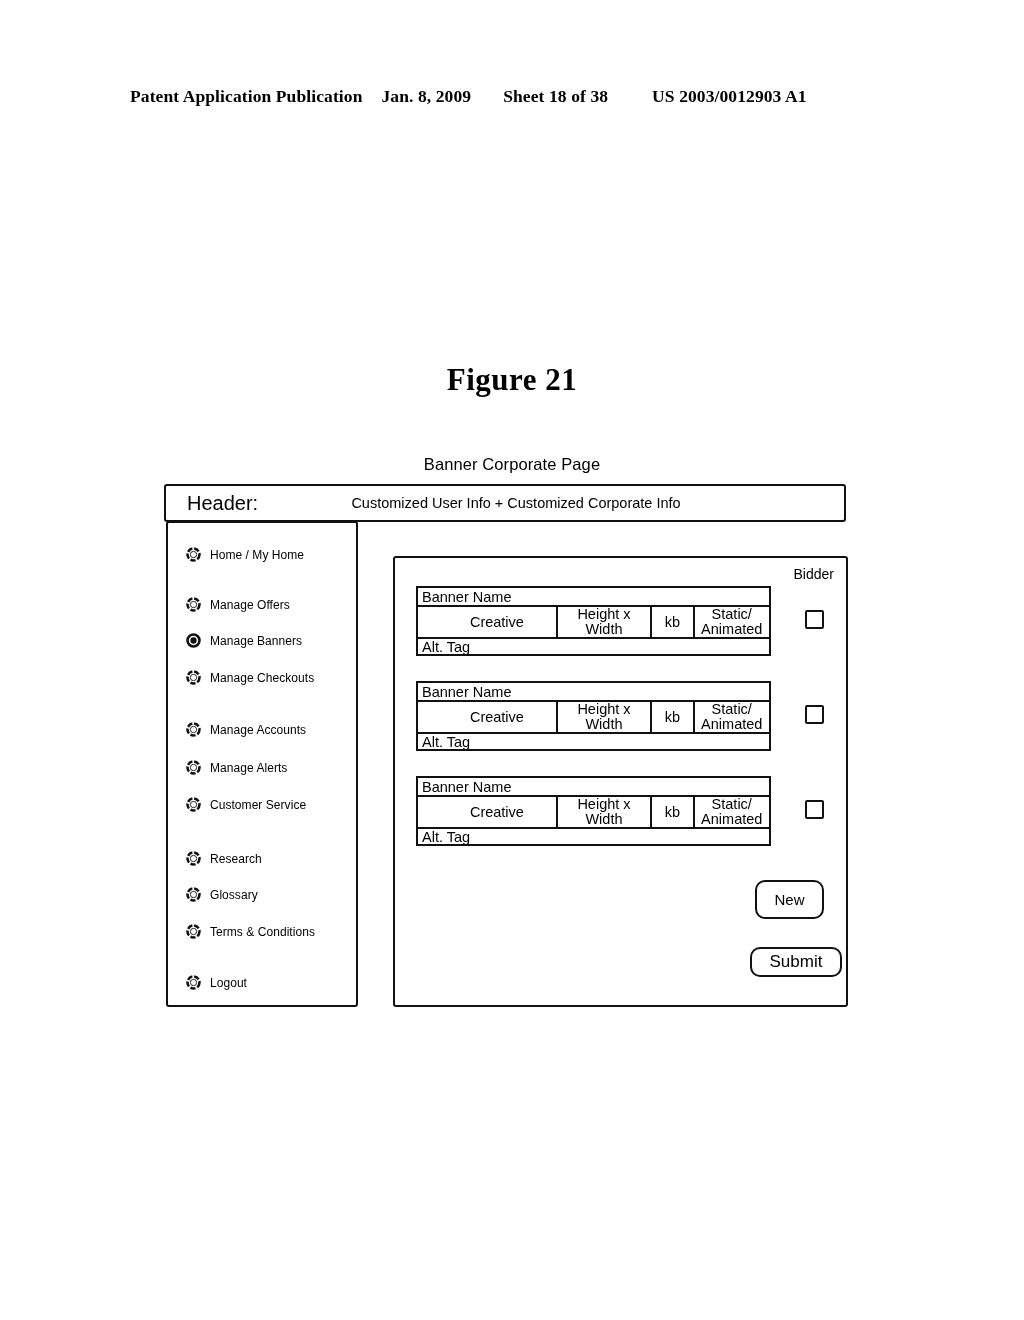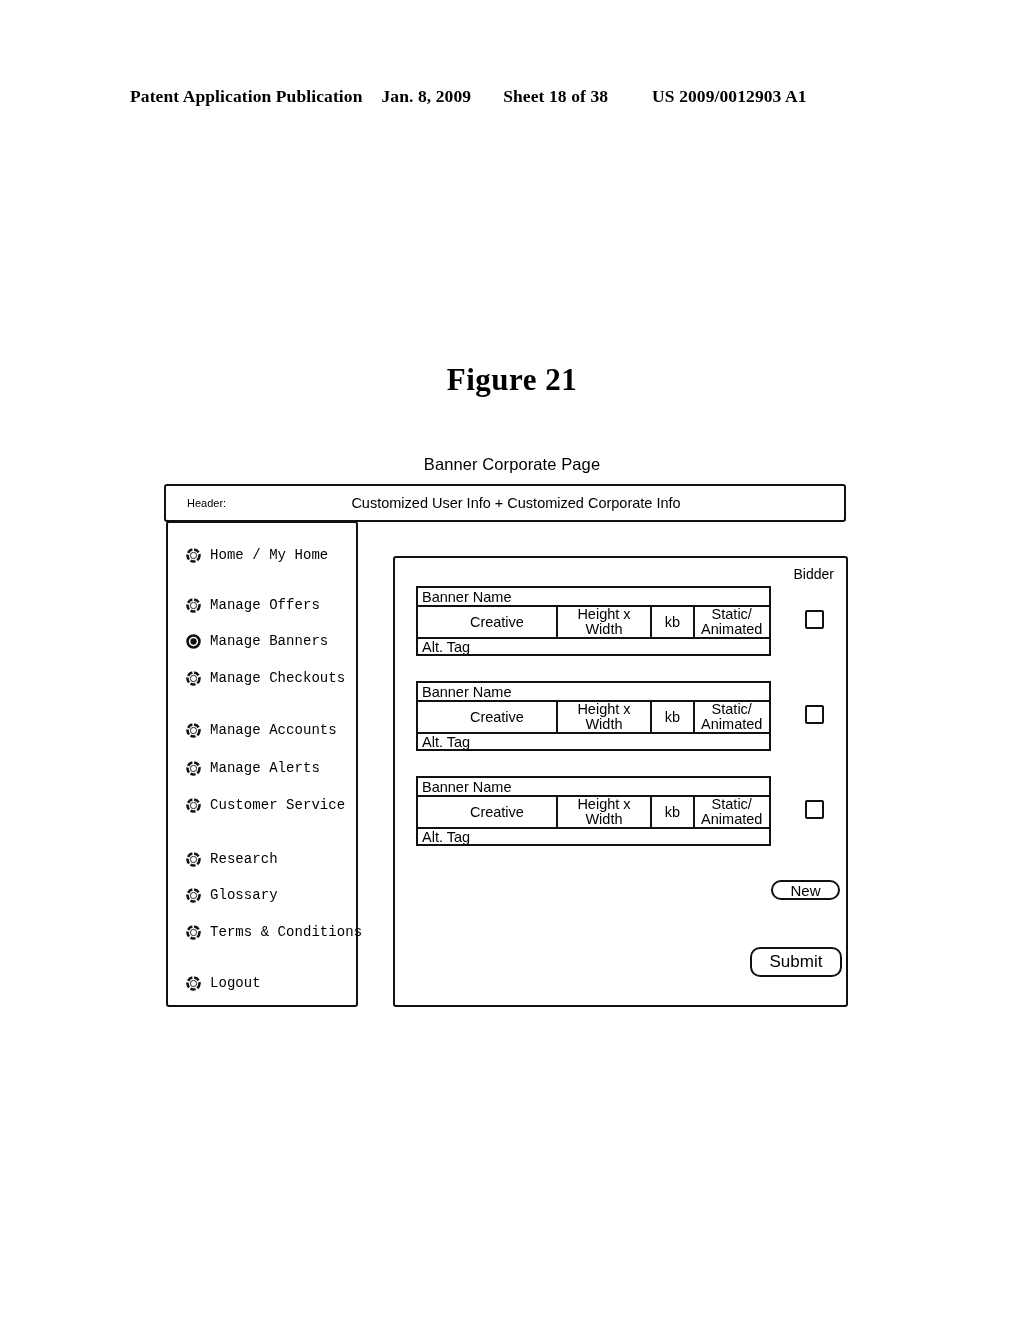--- a/index.html
+++ b/index.html
@@ -81,21 +81,21 @@
     left: 0;
     top: 0;
     width: 682px;
     height: 38px;
     display: flex;
     align-items: center;
   }
   .hdr-label {
     position: absolute;
     left: 21px;
-    font-size: 11px;
+    font-size: 20px;
   }
   .hdr-value {
     position: absolute;
     left: 0;
     width: 682px;
     text-align: center;
     font-size: 14.5px;
     padding-left: 18px;
     box-sizing: border-box;
   }
@@ -124,23 +124,22 @@
     white-space: nowrap;
   }
   .nav-icon {
     width: 15px;
     height: 15px;
     flex: 0 0 15px;
     margin-right: 9px;
     display: inline-block;
   }
   .nav-label {
-    font-size: 14px;
+    font-size: 12px;
     letter-spacing: 0.05px;
-    font-family: Liberation Mono, monospace;
   }
 
   
   .content-panel {
     position: absolute;
     left: 229px;
     top: 72px;
     width: 455px;
     height: 451px;
   }
@@ -216,43 +215,43 @@
     position: absolute;
     border: 2.2px solid #111;
     border-radius: 10px;
     box-sizing: border-box;
     display: flex;
     align-items: center;
     justify-content: center;
     background: #fff;
   }
   .btn-new {
-    right: 6px;
+    right: 22px;
     top: 322px;
     width: 69px;
-    height: 20px;
+    height: 39px;
     font-size: 15px;
   }
   .btn-submit {
     right: 4px;
     top: 389px;
     width: 92px;
     height: 30px;
     font-size: 17px;
     margin-left: 36px;
   }
 </style>
 </head>
 <body>
 
 <div class="patent-header">
   <span class="ph-title">Patent Application Publication</span>
   <span class="ph-date">Jan. 8, 2009</span>
   <span class="ph-sheet">Sheet 18 of 38</span>
-  <span class="ph-docnum">US 2009/0012903 A1</span>
+  <span class="ph-docnum">US 2003/0012903 A1</span>
 </div>
 
 <div class="figure-caption">Figure 21</div>
 
 <div class="page-title">Banner Corporate Page</div>
 
 <div id="mock">
 
   <div class="hand-box hdr-strip">
     <span class="hdr-label">Header:</span>

